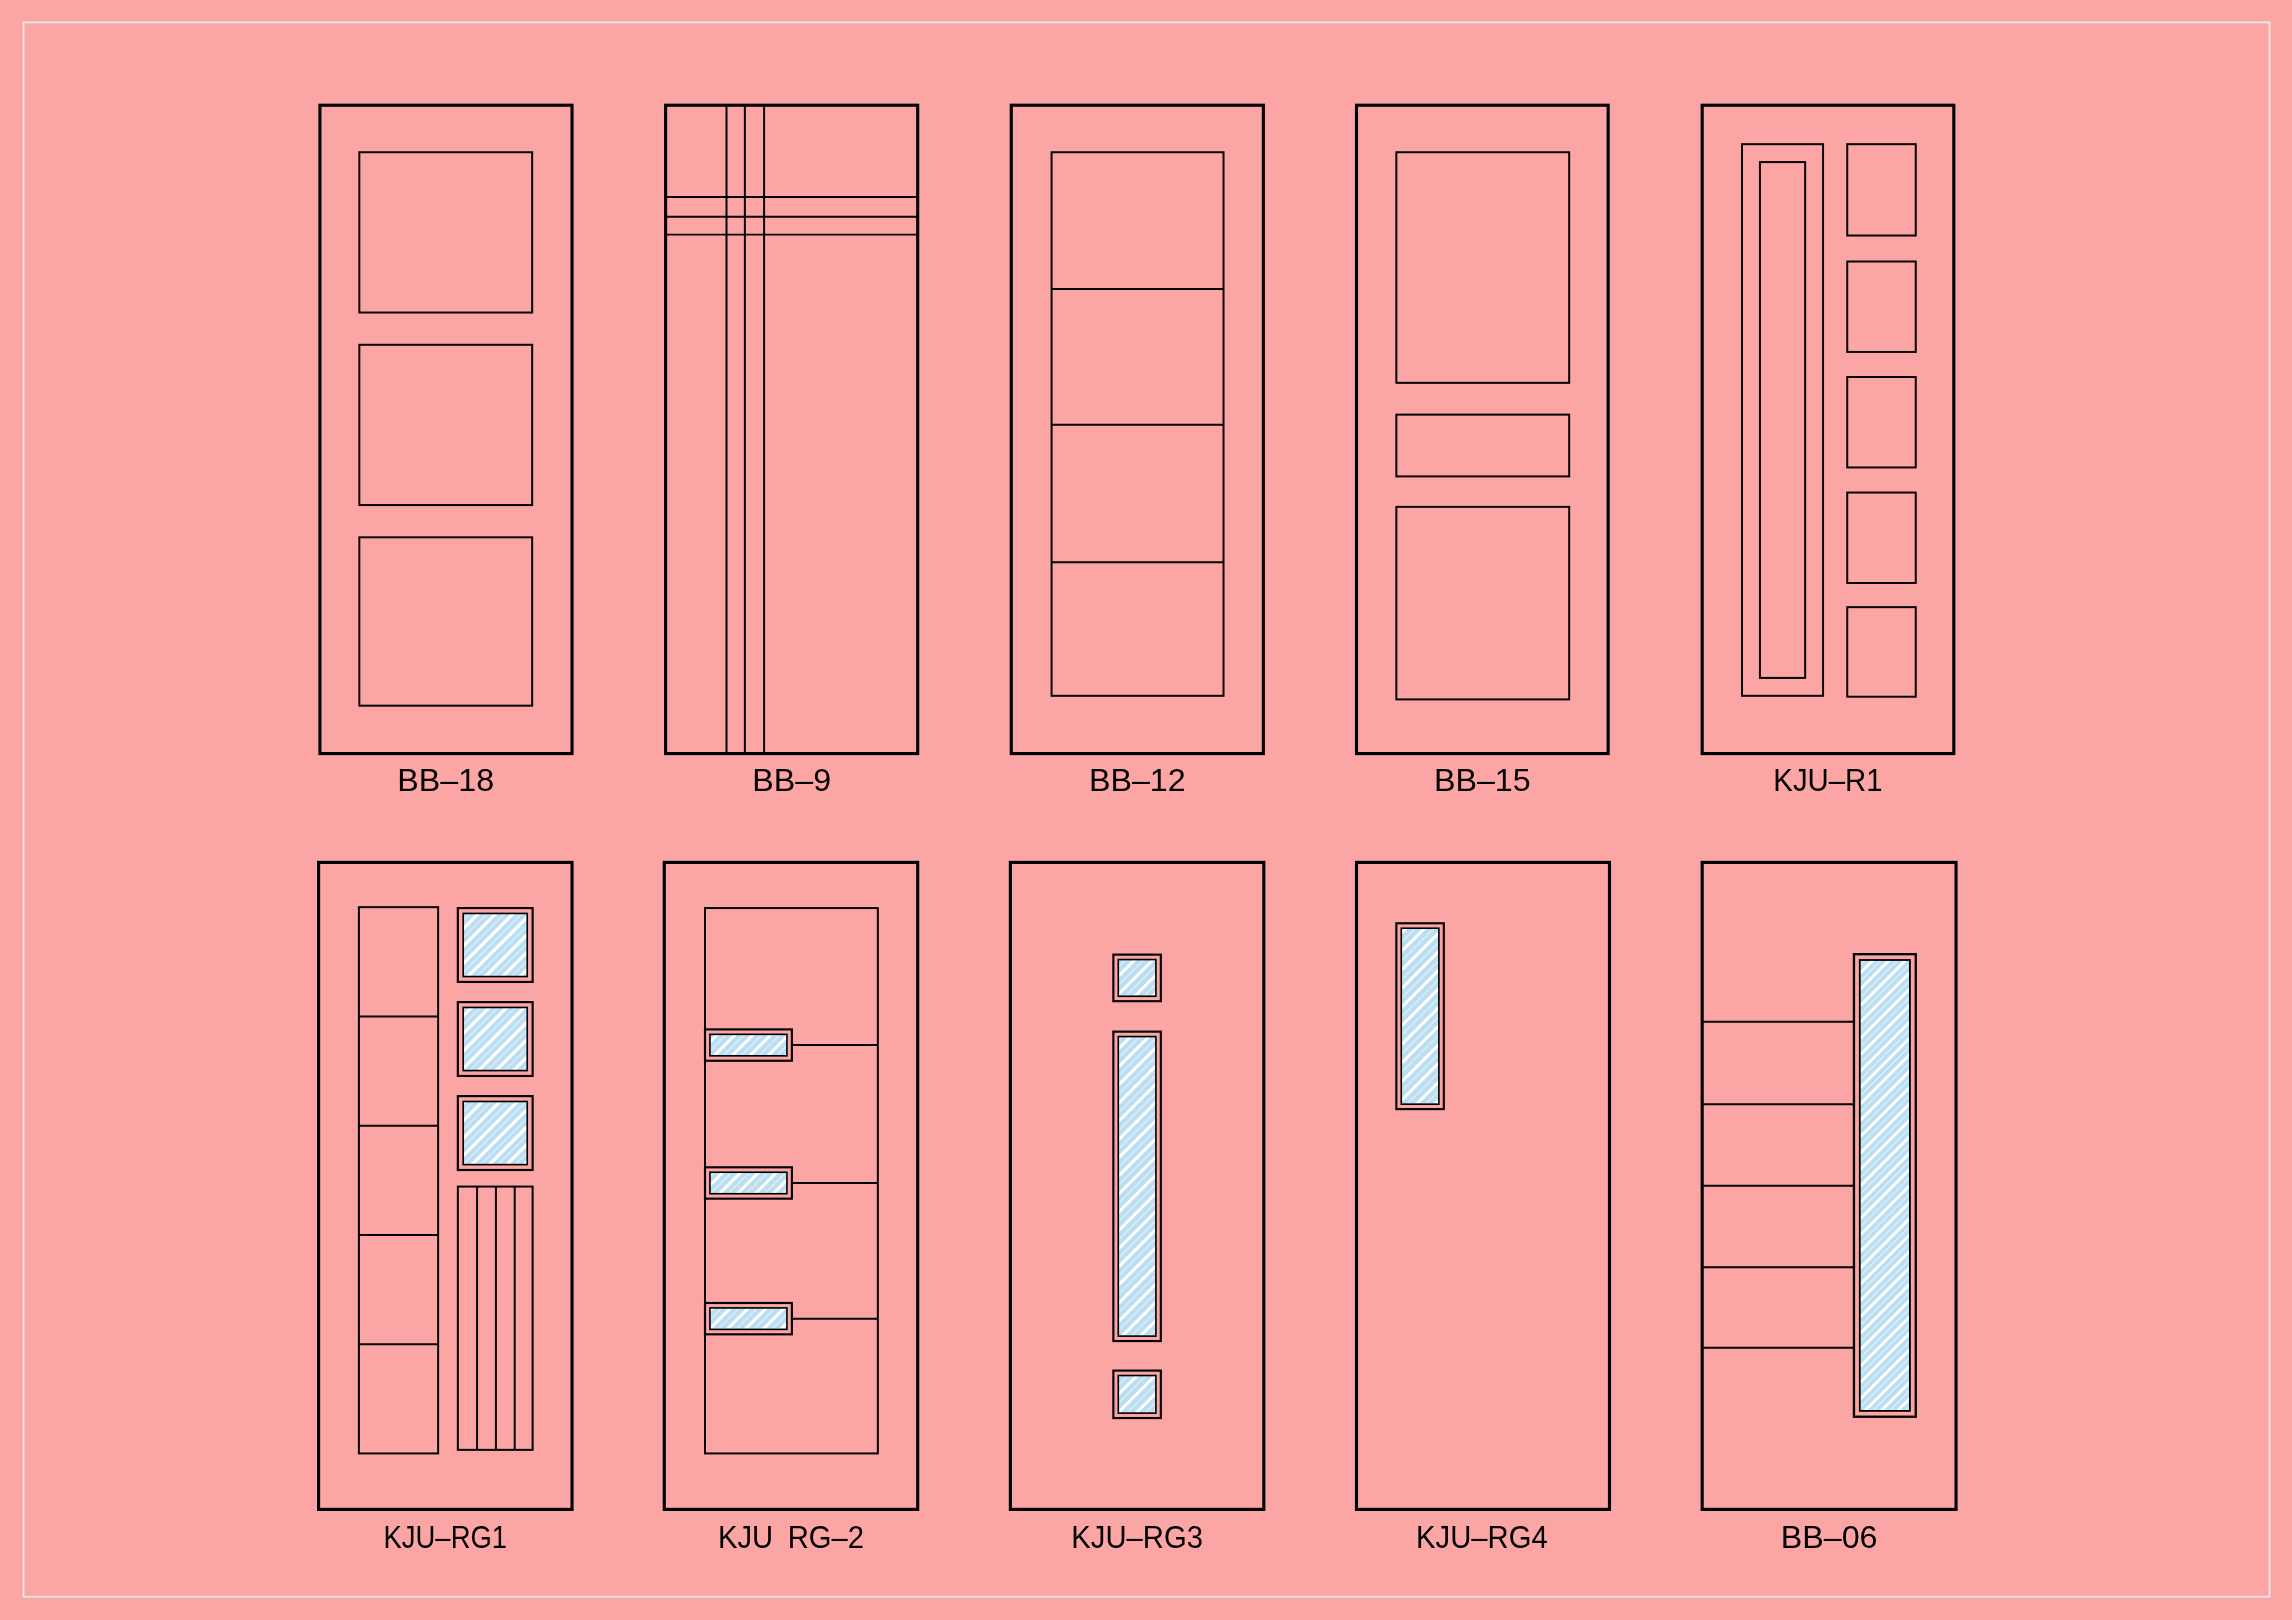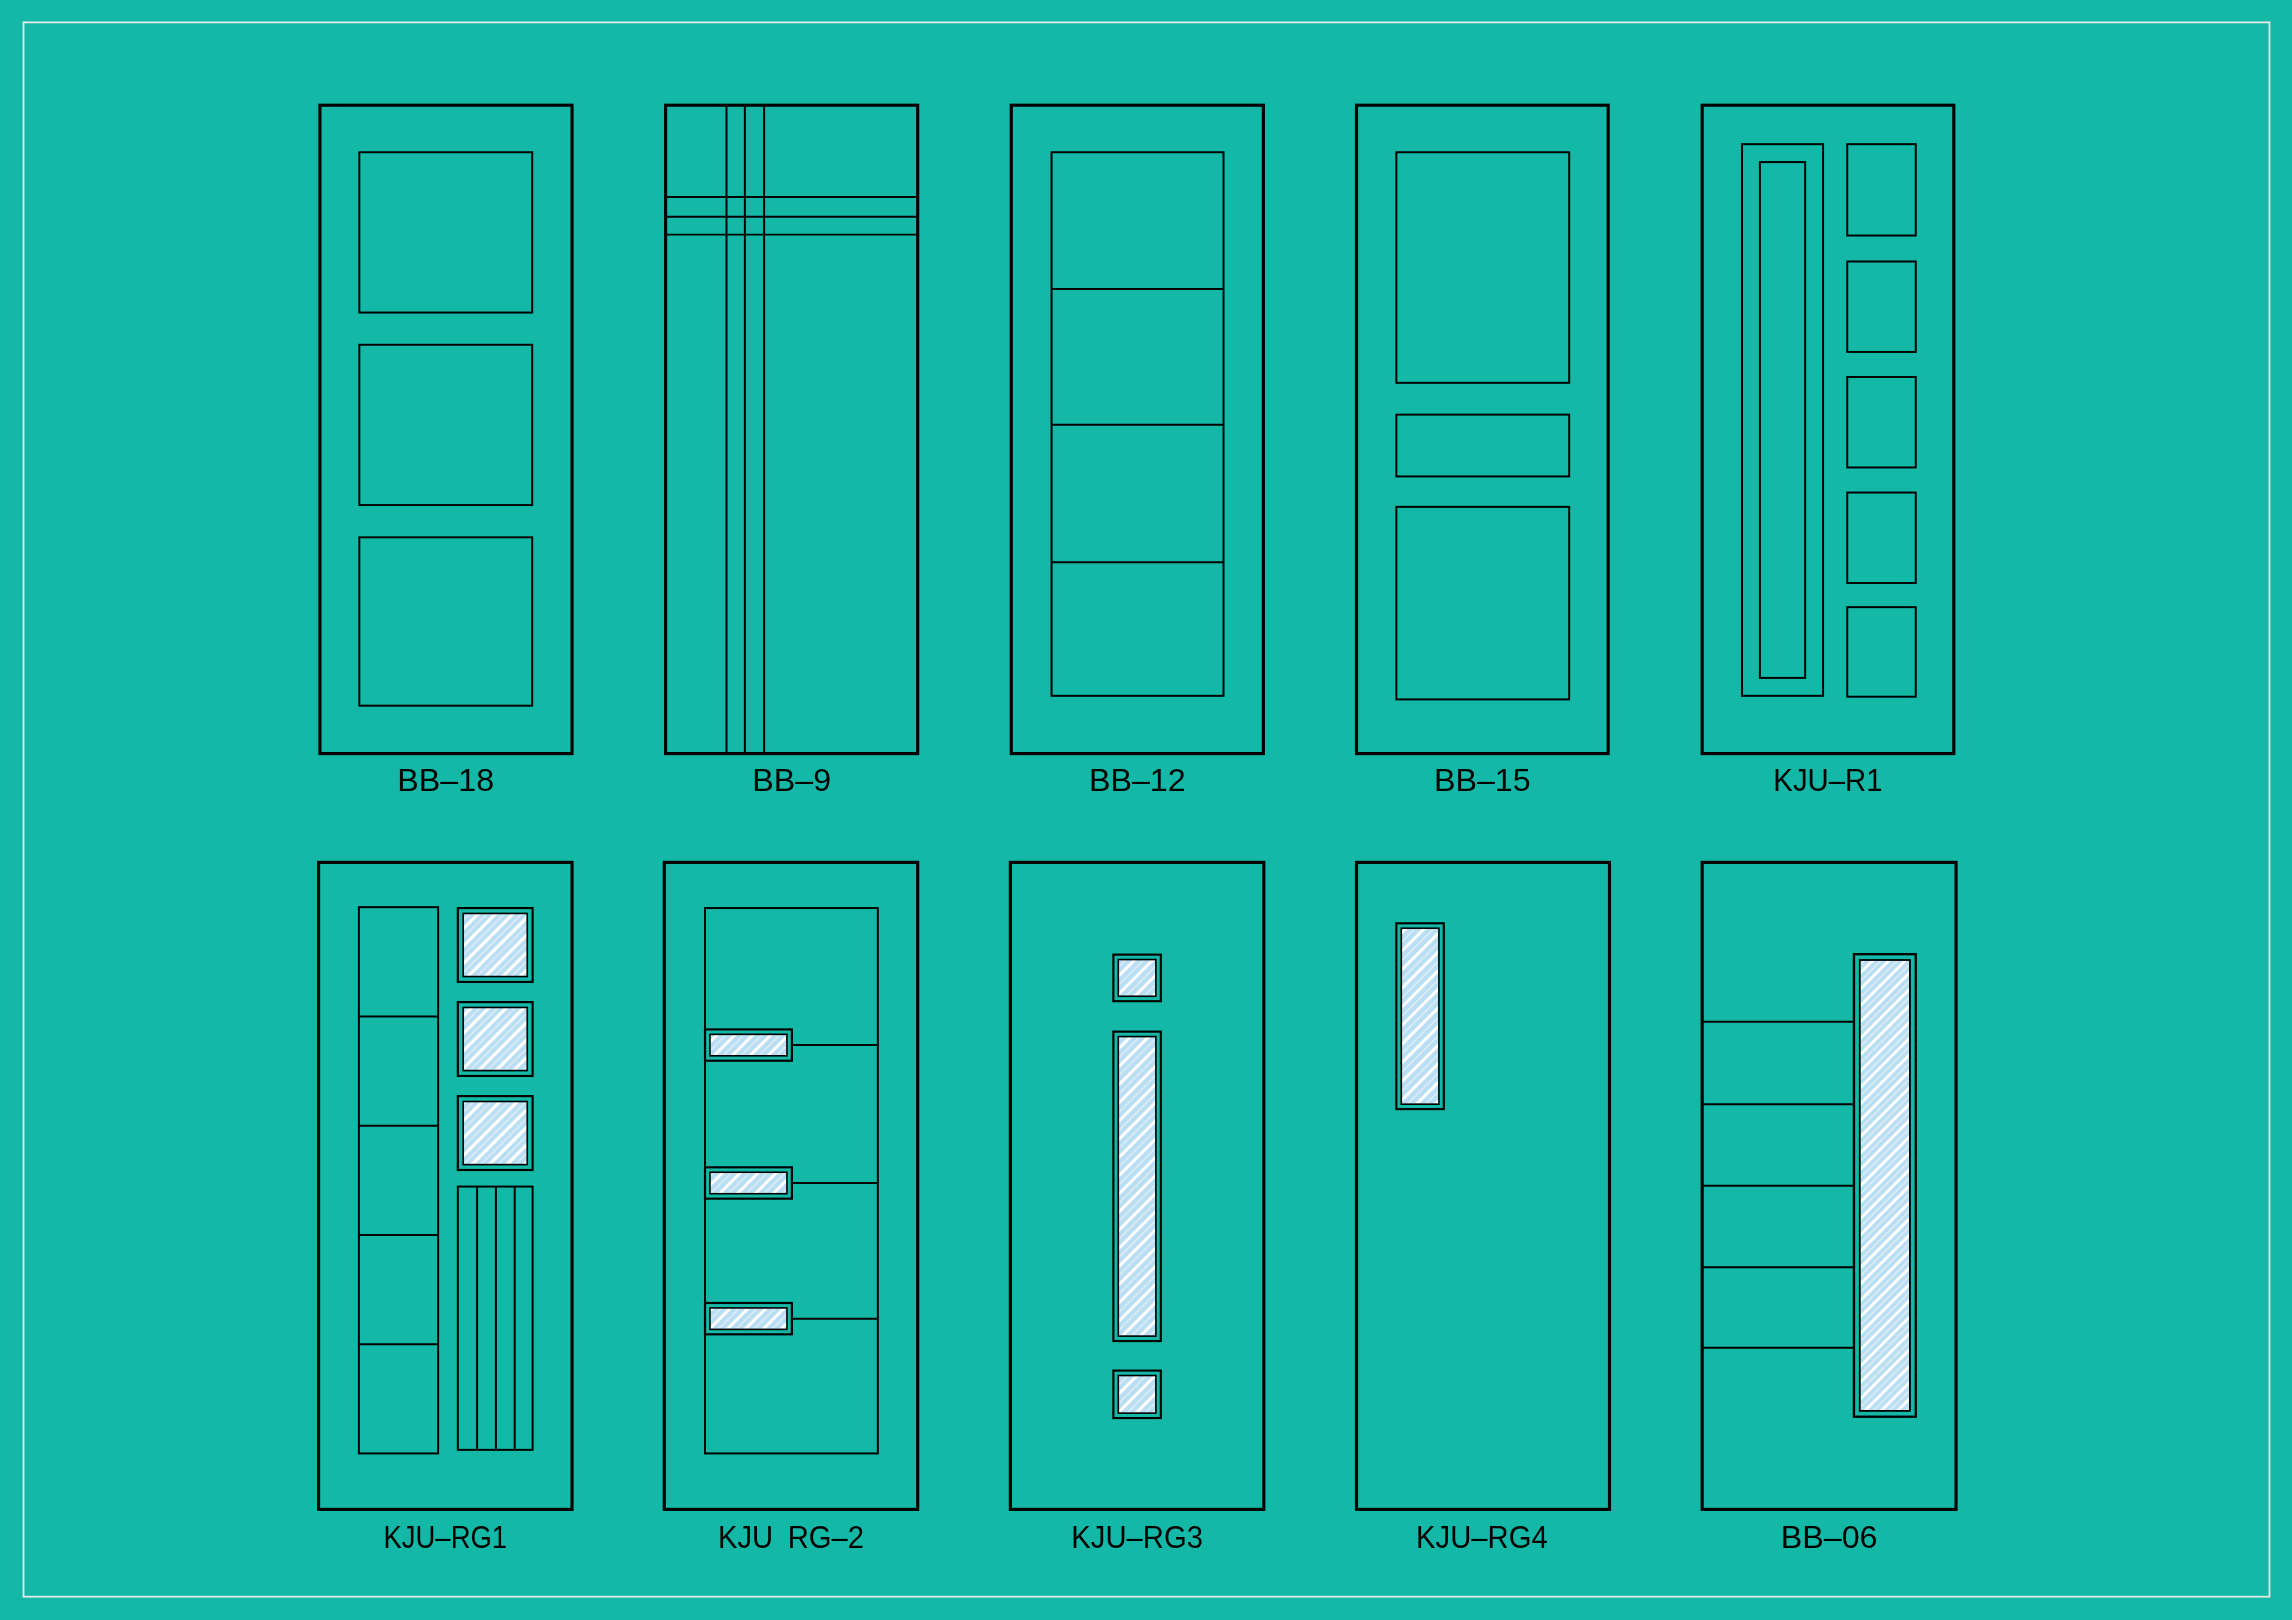--- a/index.html
+++ b/index.html
@@ -1,15 +1,15 @@
 <!DOCTYPE html>
 <html style="font-size:14.3px"><head><meta charset="utf-8">
 <style>
 html,body{margin:0;padding:0;background:#ffffff;}
-.page{position:relative;width:2293px;height:1620px;overflow:hidden;background:#14b8a6;text-decoration:underline;}
+.page{position:relative;width:2293px;height:1620px;overflow:hidden;background:#fca5a5;text-decoration:underline;}
 svg{position:absolute;top:0;left:0;display:block;transform:translateZ(0);will-change:transform;}
 text{font-family:"Liberation Sans",sans-serif;}
 </style></head>
 <body>
 <div class="page">
 <svg width="2293" height="1620" viewBox="0 0 2560 1809">
 <rect x="26" y="25" width="2508" height="1758" fill="none" stroke="#e9e9e9" stroke-width="2"></rect>
 <rect x="357" y="117.5" width="281.5" height="724.0" fill="none" stroke="#000" stroke-width="3.5"></rect>
 <rect x="401" y="170" width="193" height="179" fill="none" stroke="#000" stroke-width="2.2"></rect>
 <rect x="401" y="385" width="193" height="179" fill="none" stroke="#000" stroke-width="2.2"></rect>

